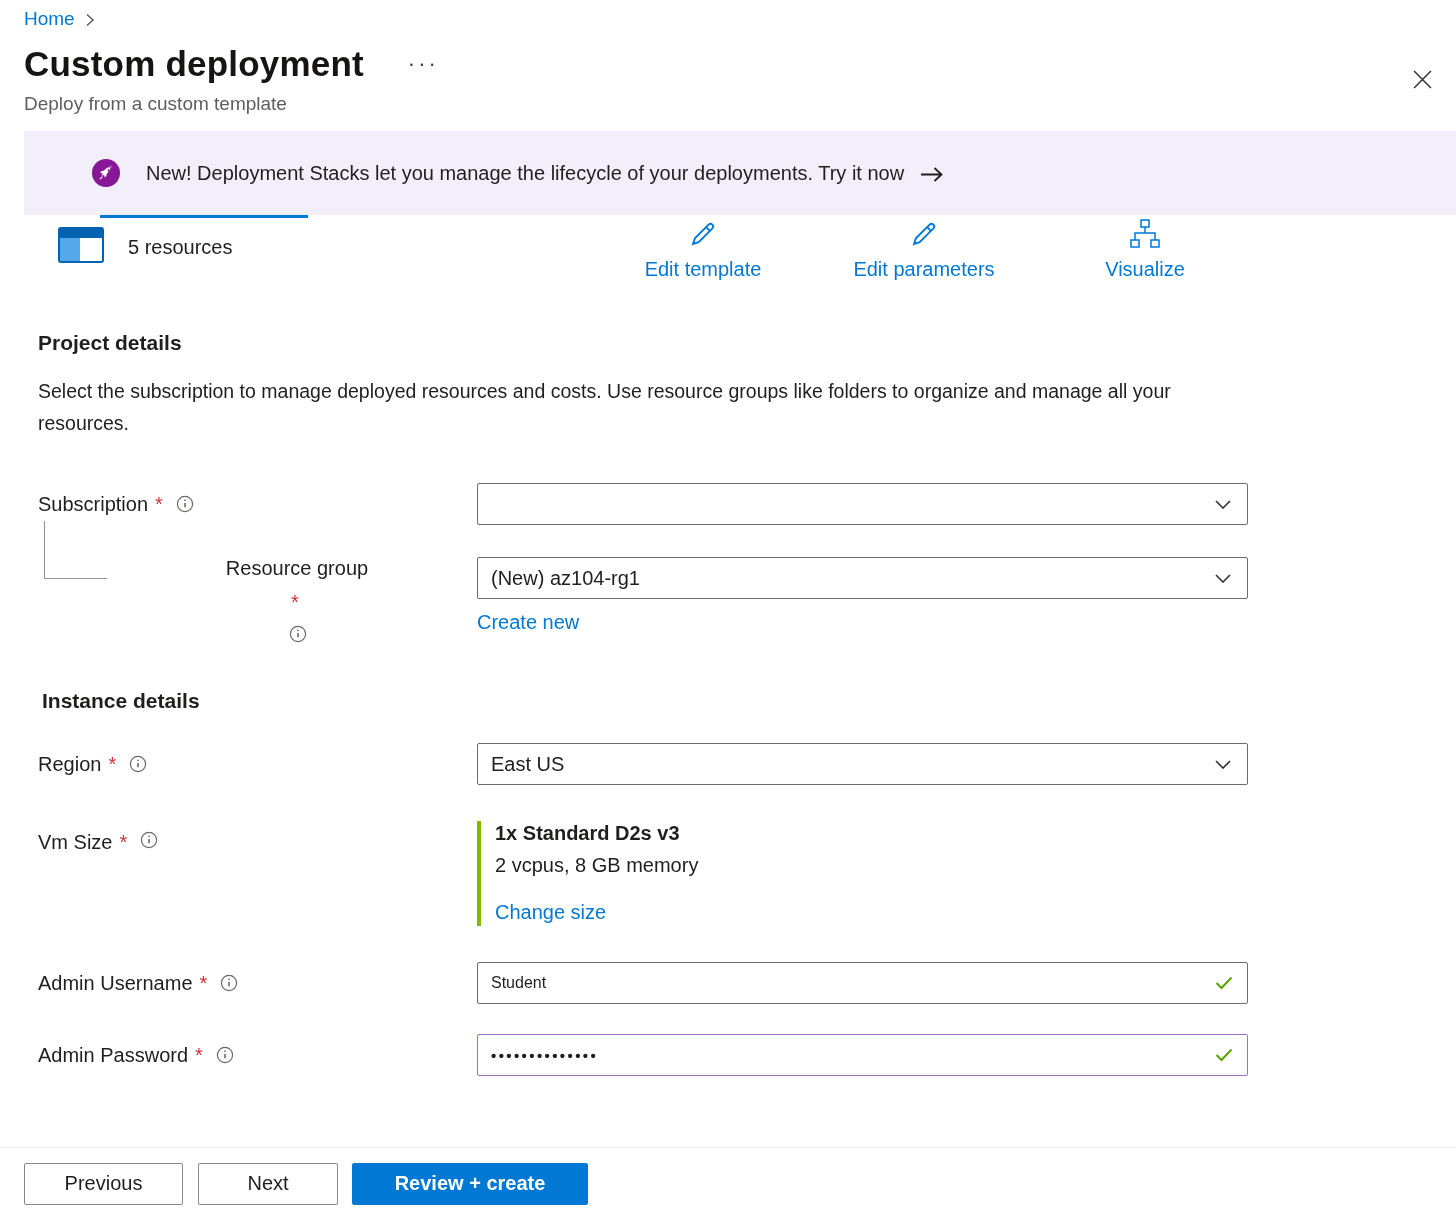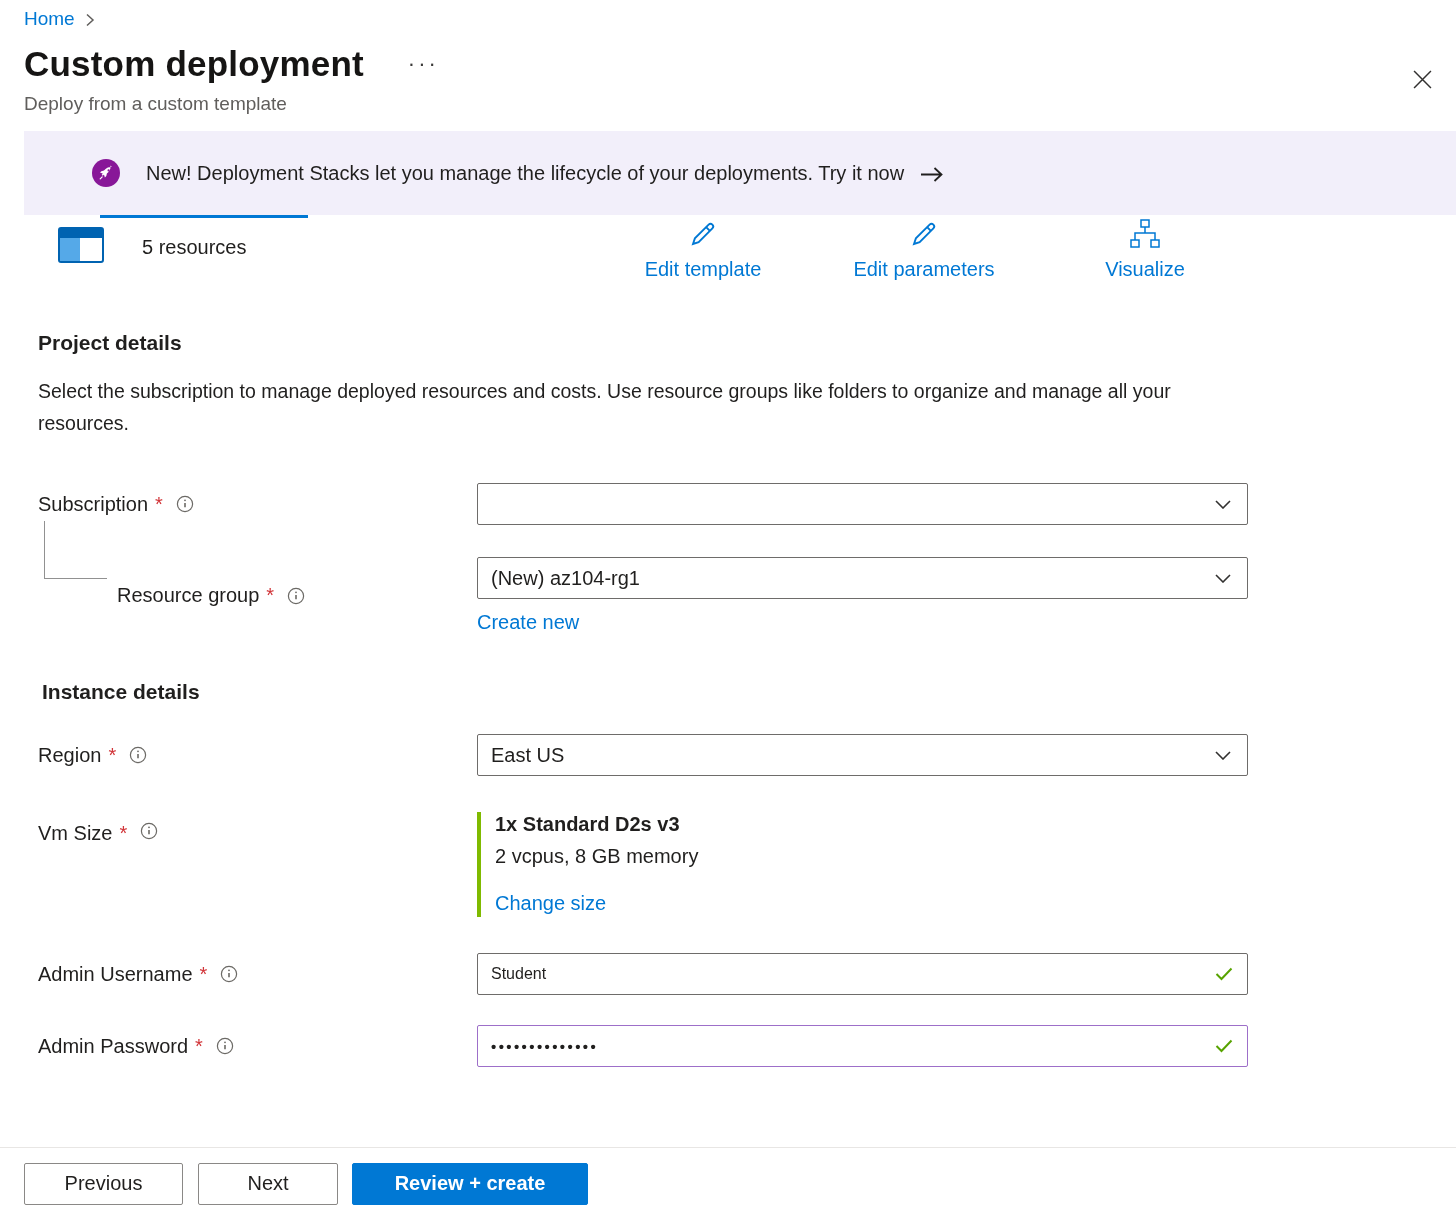--- a/index.html
+++ b/index.html
@@ -20,36 +20,36 @@
 
   
   .banner { margin:16px 0 0 24px; width:1431px; height:84px; background:#f2effa; display:flex; align-items:center; cursor:pointer;padding-left:24px; }
   .rocket { width:28px; height:28px; border-radius:50%; background:#881798; display:flex; align-items:center; justify-content:center; margin-left:44px; flex:none; }
   .banner-text { margin-left:26px; font-size:20px; color:#201f1e; }
   .arrow { margin-left:16px; display:flex; margin-top:2px; }
 
   
   .template-bar { position:relative; height:92px; }
   .artifact { position:absolute; left:100px; top:0px; width:208px; height:3px; background:#0078d4; }
-  .resources { position:absolute; left:58px; top:12px; display:flex; align-items:center; gap:38px; font-size:20px; color:#201f1e; }
+  .resources { position:absolute; left:58px; top:12px; display:flex; align-items:center; gap:24px; font-size:20px; color:#201f1e; }
   .tactions { position:absolute; left:598px; top:4px; width:652px; display:flex; justify-content:space-between; }
   .taction { display:flex; flex-direction:column; align-items:center; gap:5px; text-decoration:none; width:210px; cursor:pointer; }
   .tlabel { color:#0078d4; font-size:20px; }
 
   
   .section-h { margin:24px 0 0 38px; font-size:21px; font-weight:700; color:#201f1e; }
   .section-h.instance { margin-top:46px; }
   .desc { margin:20px 0 0 38px; max-width:1150px; font-size:19.5px; line-height:32px; color:#201f1e; }
 
   
   .form { margin-left:38px; }
   .row { display:grid; grid-template-columns:439px 771px; }
   .label-cell { display:flex; align-items:center; gap:11px; font-size:20px; position:relative; color:#201f1e; }
   .label-cell.top { align-items:flex-start; padding-top:10px; }
-  .label-cell.indent { padding-left:79px; }
+  .label-cell.indent { padding-left:79px;flex-direction:column; }
   .req { color:#d13438; margin-left:-4px; }
   .info { display:inline-flex; margin-left:2px; cursor:pointer; }
   #row-subscription { margin-top:44px; }
   #row-rg { margin-top:32px; }
   #row-region { margin-top:30px; }
   #row-vmsize { margin-top:36px; }
   #row-username { margin-top:36px; }
   #row-password { margin-top:30px; }
 
   .select { position:relative; height:42px; border:1px solid #6e6c6a; border-radius:2px; background:#fff; display:flex; align-items:center; padding:0 77px 0 13px; font-size:20px; cursor:pointer; box-sizing:border-box; }

